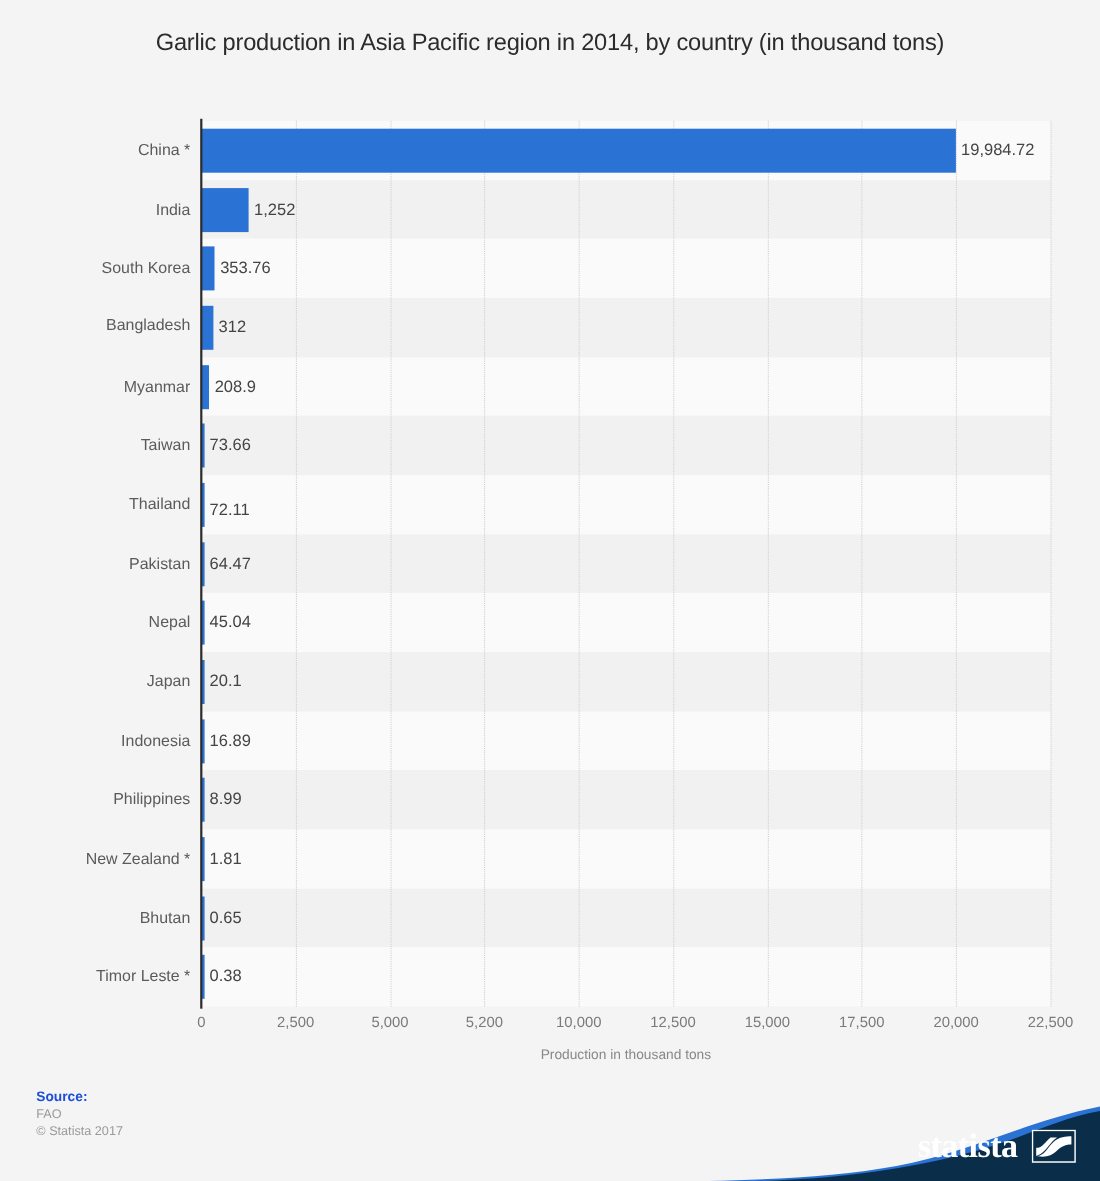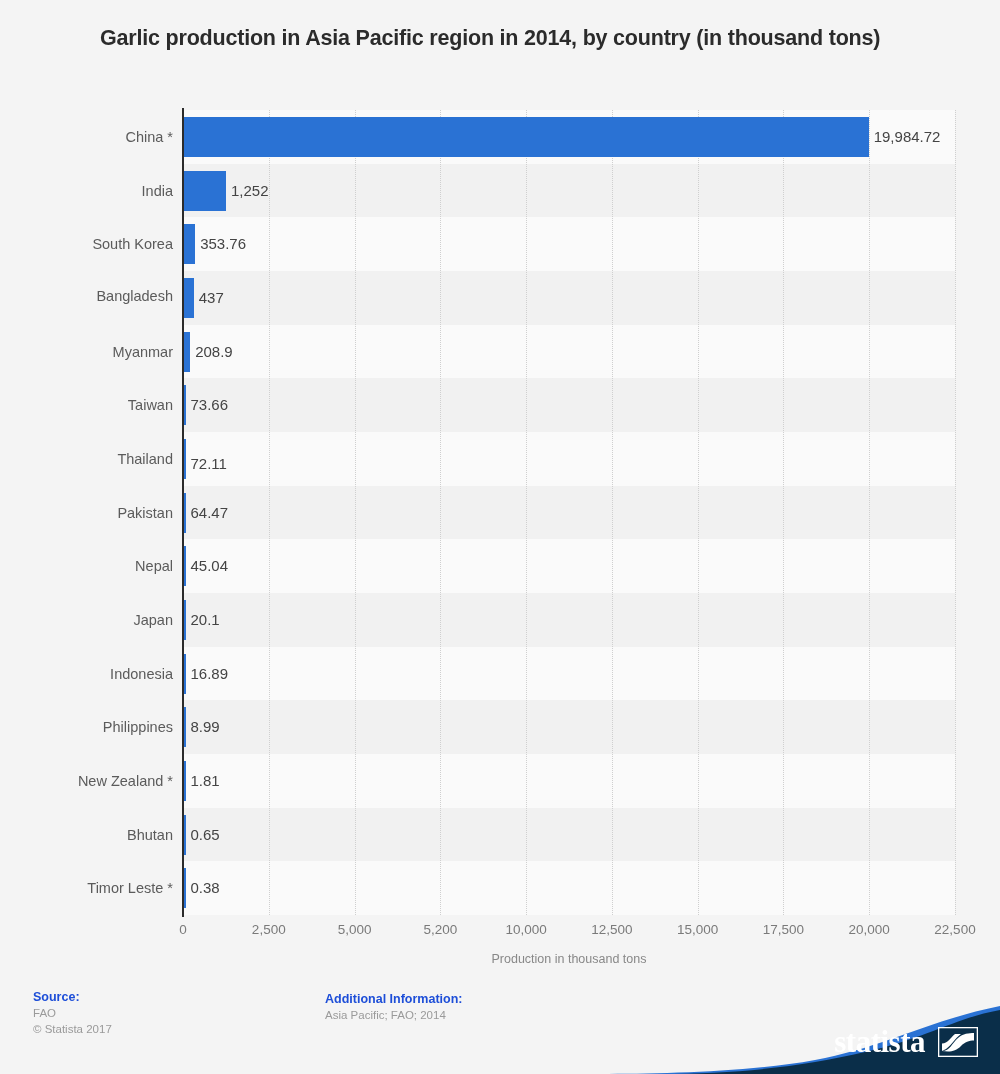--- a/index.html
+++ b/index.html
@@ -21,22 +21,23 @@
     width: 1000px;
     height: 1074px;
   }
 
   
   .chart-title {
     position: absolute;
     left: 100px;
     top: 22px;
     width: 800px;
+    text-align: center;
     font-size: 21.5px;
-    font-weight: bold;
+    font-weight: normal;
     color: #2b2b2b;
     line-height: 32px;
     letter-spacing: -0.2px;
   }
 
   
   .plot-area {
     position: absolute;
     left: 183px;
     top: 110px;
@@ -231,21 +232,21 @@
       <div class="cat-label" style="top: 608.167px;">Philippines</div>
       <div class="cat-label" style="top: 661.833px;">New Zealand *</div>
       <div class="cat-label" style="top: 715.5px;">Bhutan</div>
       <div class="cat-label" style="top: 769.167px;">Timor Leste *</div>
     </div>
 
   <div id="value-labels">
       <div class="val-label" style="left: 873.698px; top: 127.833px;">19,984.72</div>
       <div class="val-label" style="left: 230.958px; top: 181.5px;">1,252</div>
       <div class="val-label" style="left: 200.138px; top: 235.167px;">353.76</div>
-      <div class="val-label" style="left: 198.705px; top: 288.833px;">437</div>
+      <div class="val-label" style="left: 198.705px; top: 288.833px;">312</div>
       <div class="val-label" style="left: 195.168px; top: 342.5px;">208.9</div>
       <div class="val-label" style="left: 190.527px; top: 396.167px;">73.66</div>
       <div class="val-label" style="left: 190.5px; top: 455px;">72.11</div>
       <div class="val-label" style="left: 190.5px; top: 503.5px;">64.47</div>
       <div class="val-label" style="left: 190.5px; top: 557.167px;">45.04</div>
       <div class="val-label" style="left: 190.5px; top: 610.833px;">20.1</div>
       <div class="val-label" style="left: 190.5px; top: 664.5px;">16.89</div>
       <div class="val-label" style="left: 190.5px; top: 718.167px;">8.99</div>
       <div class="val-label" style="left: 190.5px; top: 771.833px;">1.81</div>
       <div class="val-label" style="left: 190.5px; top: 825.5px;">0.65</div>
@@ -266,24 +267,20 @@
     </div>
 
   <div class="xaxis-title">Production in thousand tons</div>
 
   <div class="footer-block" id="source-block">
     <div class="footer-heading">Source:</div>
     <div class="footer-line">FAO</div>
     <div class="footer-line">© Statista 2017</div>
   </div>
 
-  <div class="footer-block" id="addinfo-block">
-    <div class="footer-heading">Additional Information:</div>
-    <div class="footer-line">Asia Pacific; FAO; 2014</div>
-  </div>
 
   <div class="logo-wrap">
     <svg width="400" height="74" viewBox="0 0 400 74">
       <path d="M0,74 C60,74 150,72 215,60 C285,47 330,20 400,6 L400,74 Z" fill="#2a72d4"></path>
       <path d="M60,74 C140,74 205,66 265,52 C330,37 355,18 400,10 L400,74 Z" fill="#0a2e49"></path>
     </svg>
     <div class="logo-text">statista</div>
     <svg class="logo-mark" viewBox="0 0 40 30">
       <rect x="0.5" y="0.5" width="39" height="29" fill="none" stroke="#ffffff" stroke-width="1.6"></rect>
       <path d="M4,24 C12,24 14,16 20,11 C25,6.5 31,6 36,6 L36,13.5 C31,13.5 27,15 23,19 C19,23 15,24.5 10,24.5 Z" fill="#ffffff"></path>

